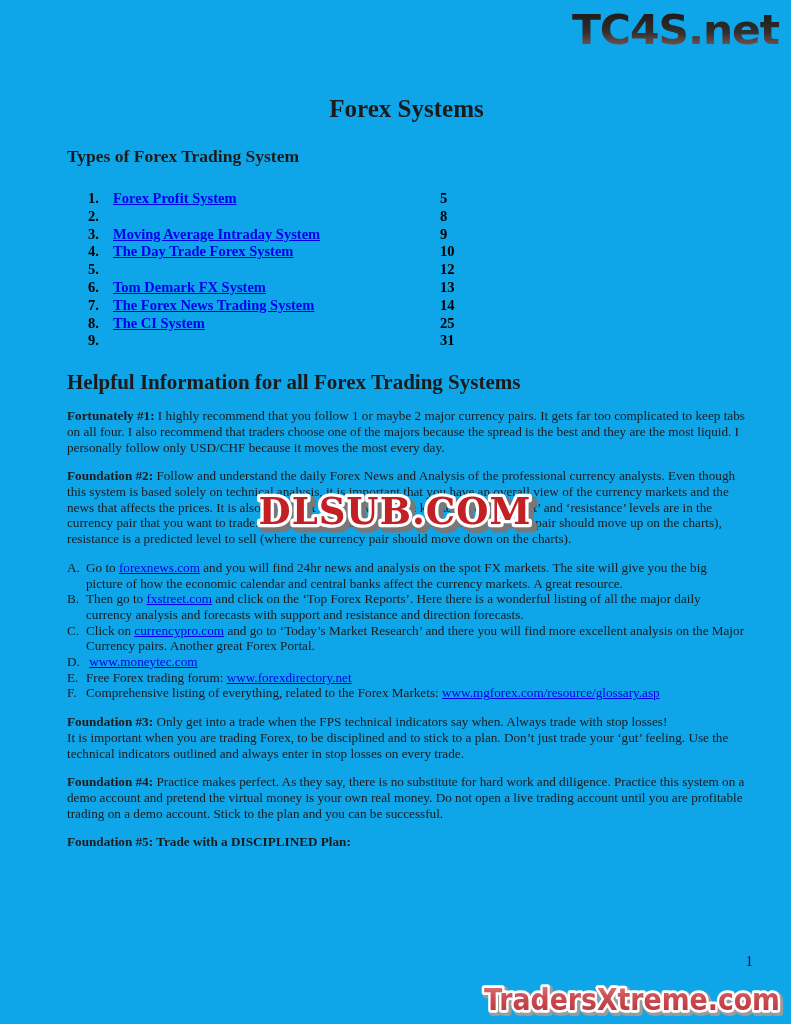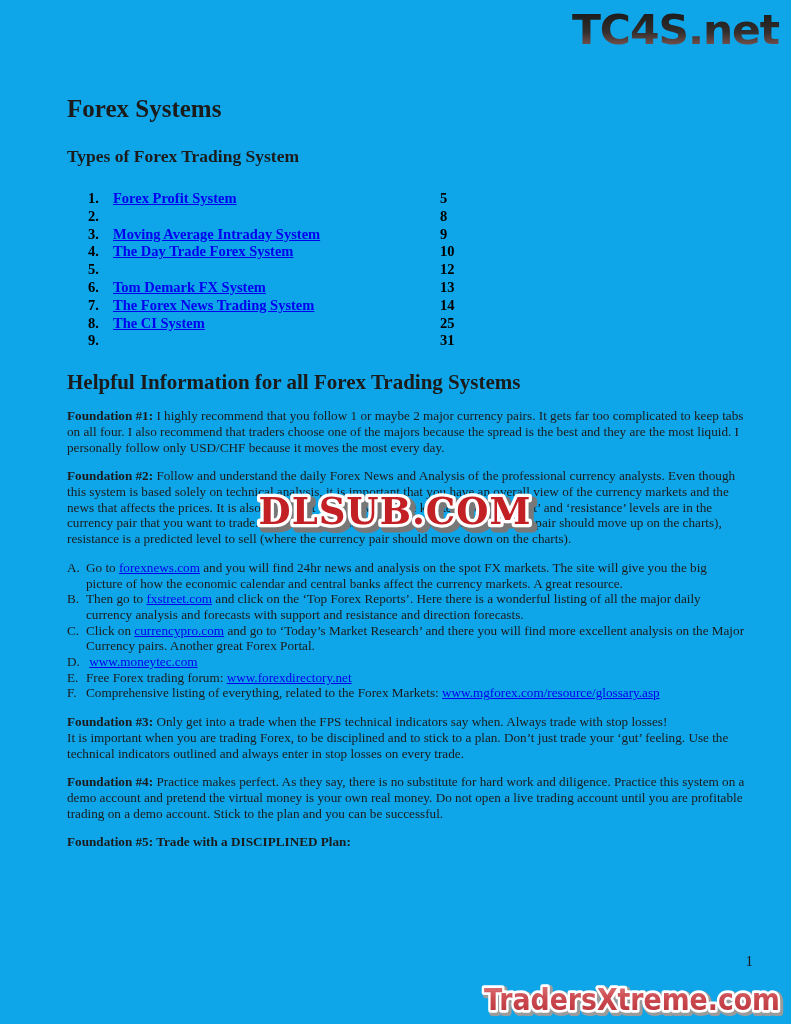--- a/index.html
+++ b/index.html
@@ -7,21 +7,21 @@
     position: relative;
     width: 791px; height: 1024px;
     margin: 0 auto;
     background: #0ea5e9;
     font-family: "Liberation Serif", serif;
     color: #1b1b1b;
     overflow: hidden;
     text-decoration: underline;
   }
   .content { position: absolute; left: 67px; top: 0; width: 679px; }
-  h1.doc-title { font-size: 25px; font-weight: bold; margin: 95px 0 12px 0; }
+  h1.doc-title { font-size: 25px; font-weight: bold; text-align: center; margin: 95px 0 12px 0; }
   h2.toc-heading { font-size: 17.5px; font-weight: bold; margin: 23px 0 0 0; }
   .toc { margin-top: 23px; font-weight: bold; font-size: 14.5px; }
   .toc-row { position: relative; padding-left: 46px; line-height: 17.8px; min-height: 17.8px; }
   .toc-num { position: absolute; left: 21px; color: #000; }
   .toc-page { position: absolute; left: 373px; color: #000; }
   a.lnk { color: #0000ee; text-decoration: underline; cursor: pointer; }
   h3.helpful-heading { font-size: 21px; font-weight: bold; margin: 20px 0 0 0; }
   p.body-p { font-size: 13.2px; line-height: 15.7px; margin: 13px 0 0 0; }
   .pre-line { white-space: pre-line; }
   .abc-list { font-size: 13.2px; line-height: 15.7px; margin: 13px 0 0 0; }
@@ -95,21 +95,21 @@
       </div>
       <div class="toc-row">
         <span class="toc-num">9.</span>
         <span class="toc-page">31</span>
       </div>
     </div>
 
     <h3 class="helpful-heading">Helpful Information for all Forex Trading Systems</h3>
 
 
-    <p class="body-p"><b>Foundation #1:</b><span>  I highly recommend that you follow 1 or maybe 2 major currency pairs. It gets far too complicated to keep tabs on all four.  I also recommend that traders choose one of the majors because the spread is the best and they are the most liquid.  I personally follow only USD/CHF because it moves the most every day.</span></p>
+    <p class="body-p"><b>Fortunately #1:</b><span>  I highly recommend that you follow 1 or maybe 2 major currency pairs. It gets far too complicated to keep tabs on all four.  I also recommend that traders choose one of the majors because the spread is the best and they are the most liquid.  I personally follow only USD/CHF because it moves the most every day.</span></p>
 
     <p class="body-p"><b>Foundation #2:</b><span> Follow and understand the daily Forex News and Analysis of the professional currency analysts. Even though this system is based solely on technical analysis, it is important that you have an overall view of the currency markets and the news that affects the prices.  It is also important to know where the key technical ‘support’ and ‘resistance’ levels are in the currency pair that you want to trade.  Support is a predicted level to buy (where currency pair should move up on the charts), resistance is a predicted level to sell (where the currency pair should move down on the charts).</span></p>
 
 
 
     <div class="abc-list">
       <div class="abc-item">
         <span class="abc-letter">A.</span><span>Go to </span><a class="lnk">forexnews.com</a><span> and you will find 24hr news and analysis on the spot FX markets.  The site will give you the big picture of how the economic calendar and central banks affect the currency markets.  A great resource.</span>
       </div>
       <div class="abc-item">

